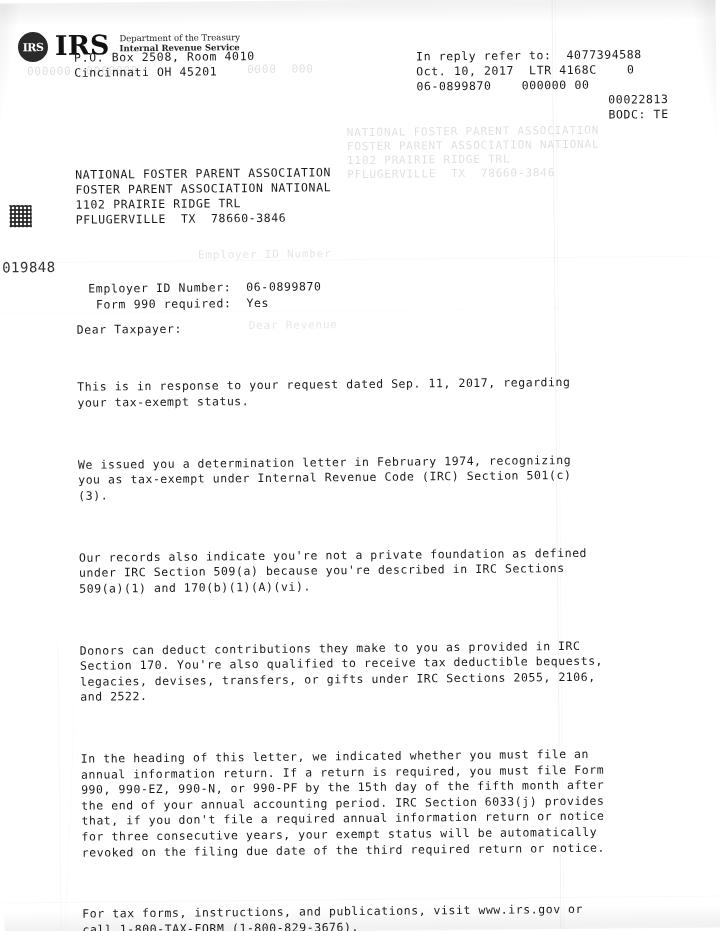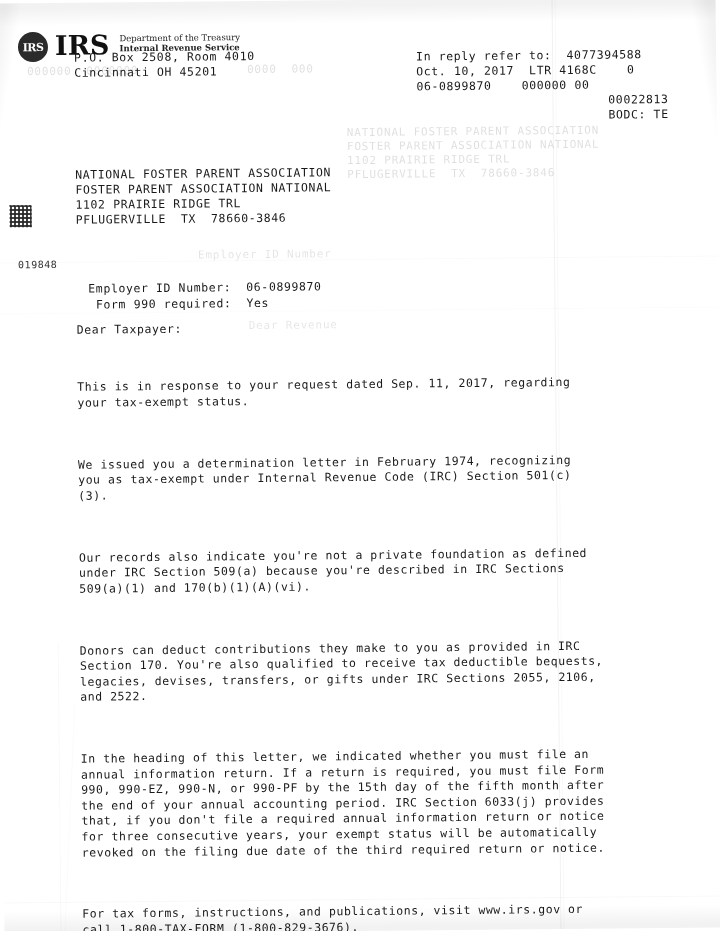--- a/index.html
+++ b/index.html
@@ -156,23 +156,23 @@
     width: 22px;
     height: 22px;
     background:
       repeating-linear-gradient(90deg, #222 0 2px, #fff 2px 4px),
       repeating-linear-gradient(0deg, #222 0 2px, #fff 2px 4px);
     background-blend-mode: multiply;
     opacity: .85;
   }
   .mail-id {
     position: absolute;
-    left: 20px;
+    left: 4px;
     top: 256px;
-    font-size: 10px;
+    font-size: 14px;
     letter-spacing: 0.5px;
     color: #333;
   }
 
   
   .addr-to {
     position: absolute;
     left: 78px;
     top: 165px;
     font-size: 11.5px;

